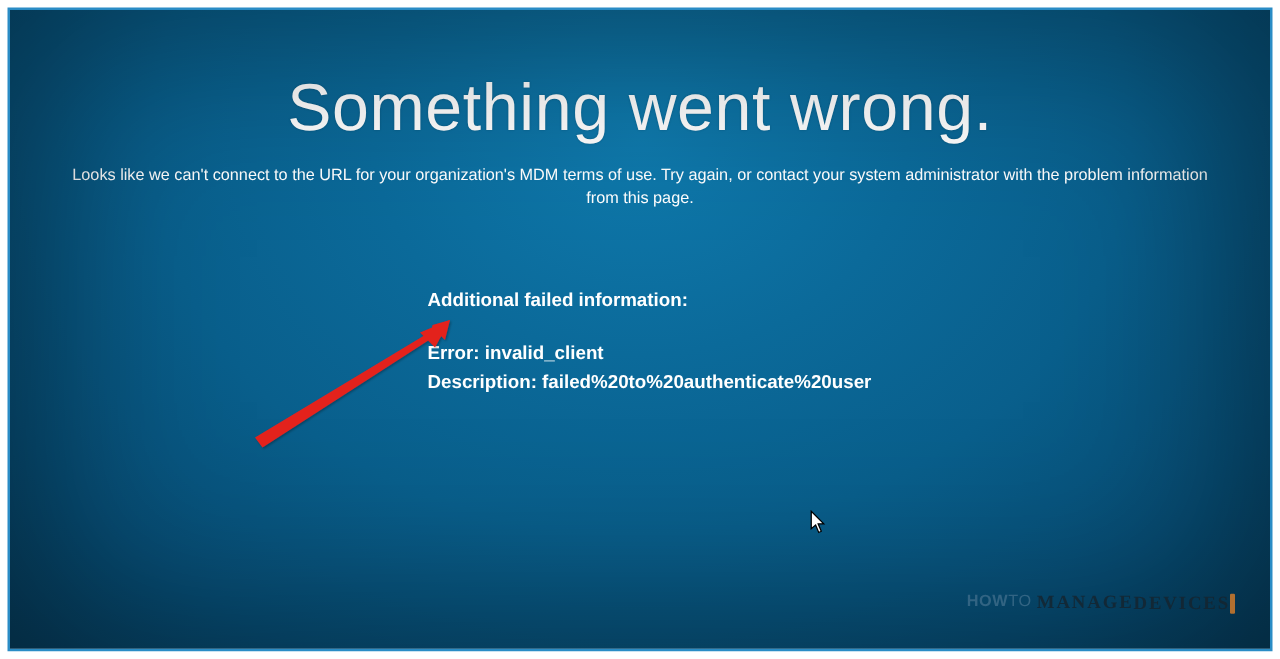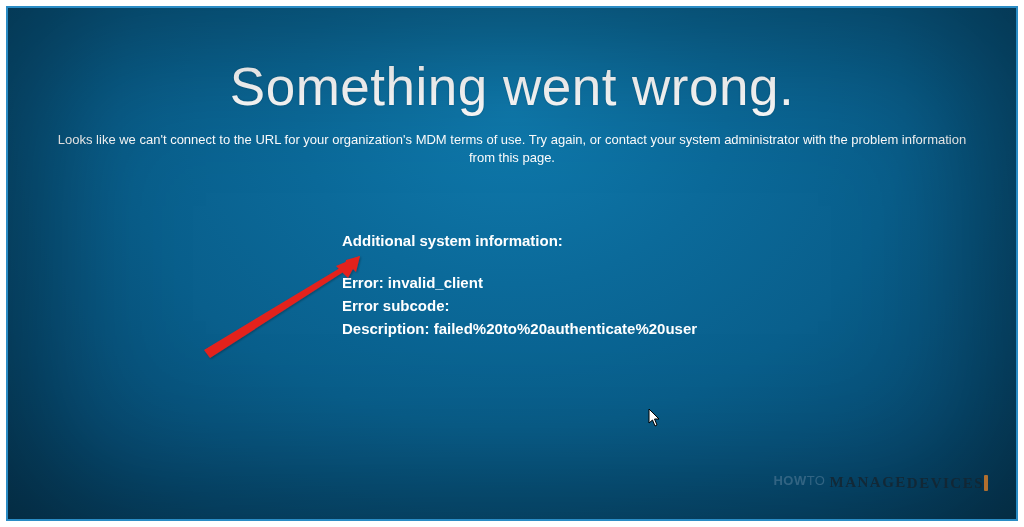--- a/index.html
+++ b/index.html
@@ -145,23 +145,22 @@
 <body>
 
 <div class="frame">
   <div class="vignette"></div>
 
   <div class="content">
     <div class="title">Something went wrong.</div>
     <div class="subtitle">Looks like we can't connect to the URL for your organization's MDM terms of use. Try again, or contact your system administrator with the problem information from this page.</div>
 
     <div class="details">
-      <div class="details-header">Additional system information:</div>
+      <div class="details-header">Additional failed information:</div>
       <div class="detail-line">Error: invalid_client</div>
-      <div class="detail-line">Error subcode:</div>
       <div class="detail-line">Description: failed%20to%20authenticate%20user</div>
     </div>
   </div>
 
   <svg class="arrow-annotation" viewBox="0 0 180 110">
     <defs>
       <filter id="ds" x="-20%" y="-20%" width="140%" height="140%">
         <feDropShadow dx="1" dy="1" stdDeviation="1" flood-color="#000" flood-opacity="0.3"></feDropShadow>
       </filter>
     </defs>

